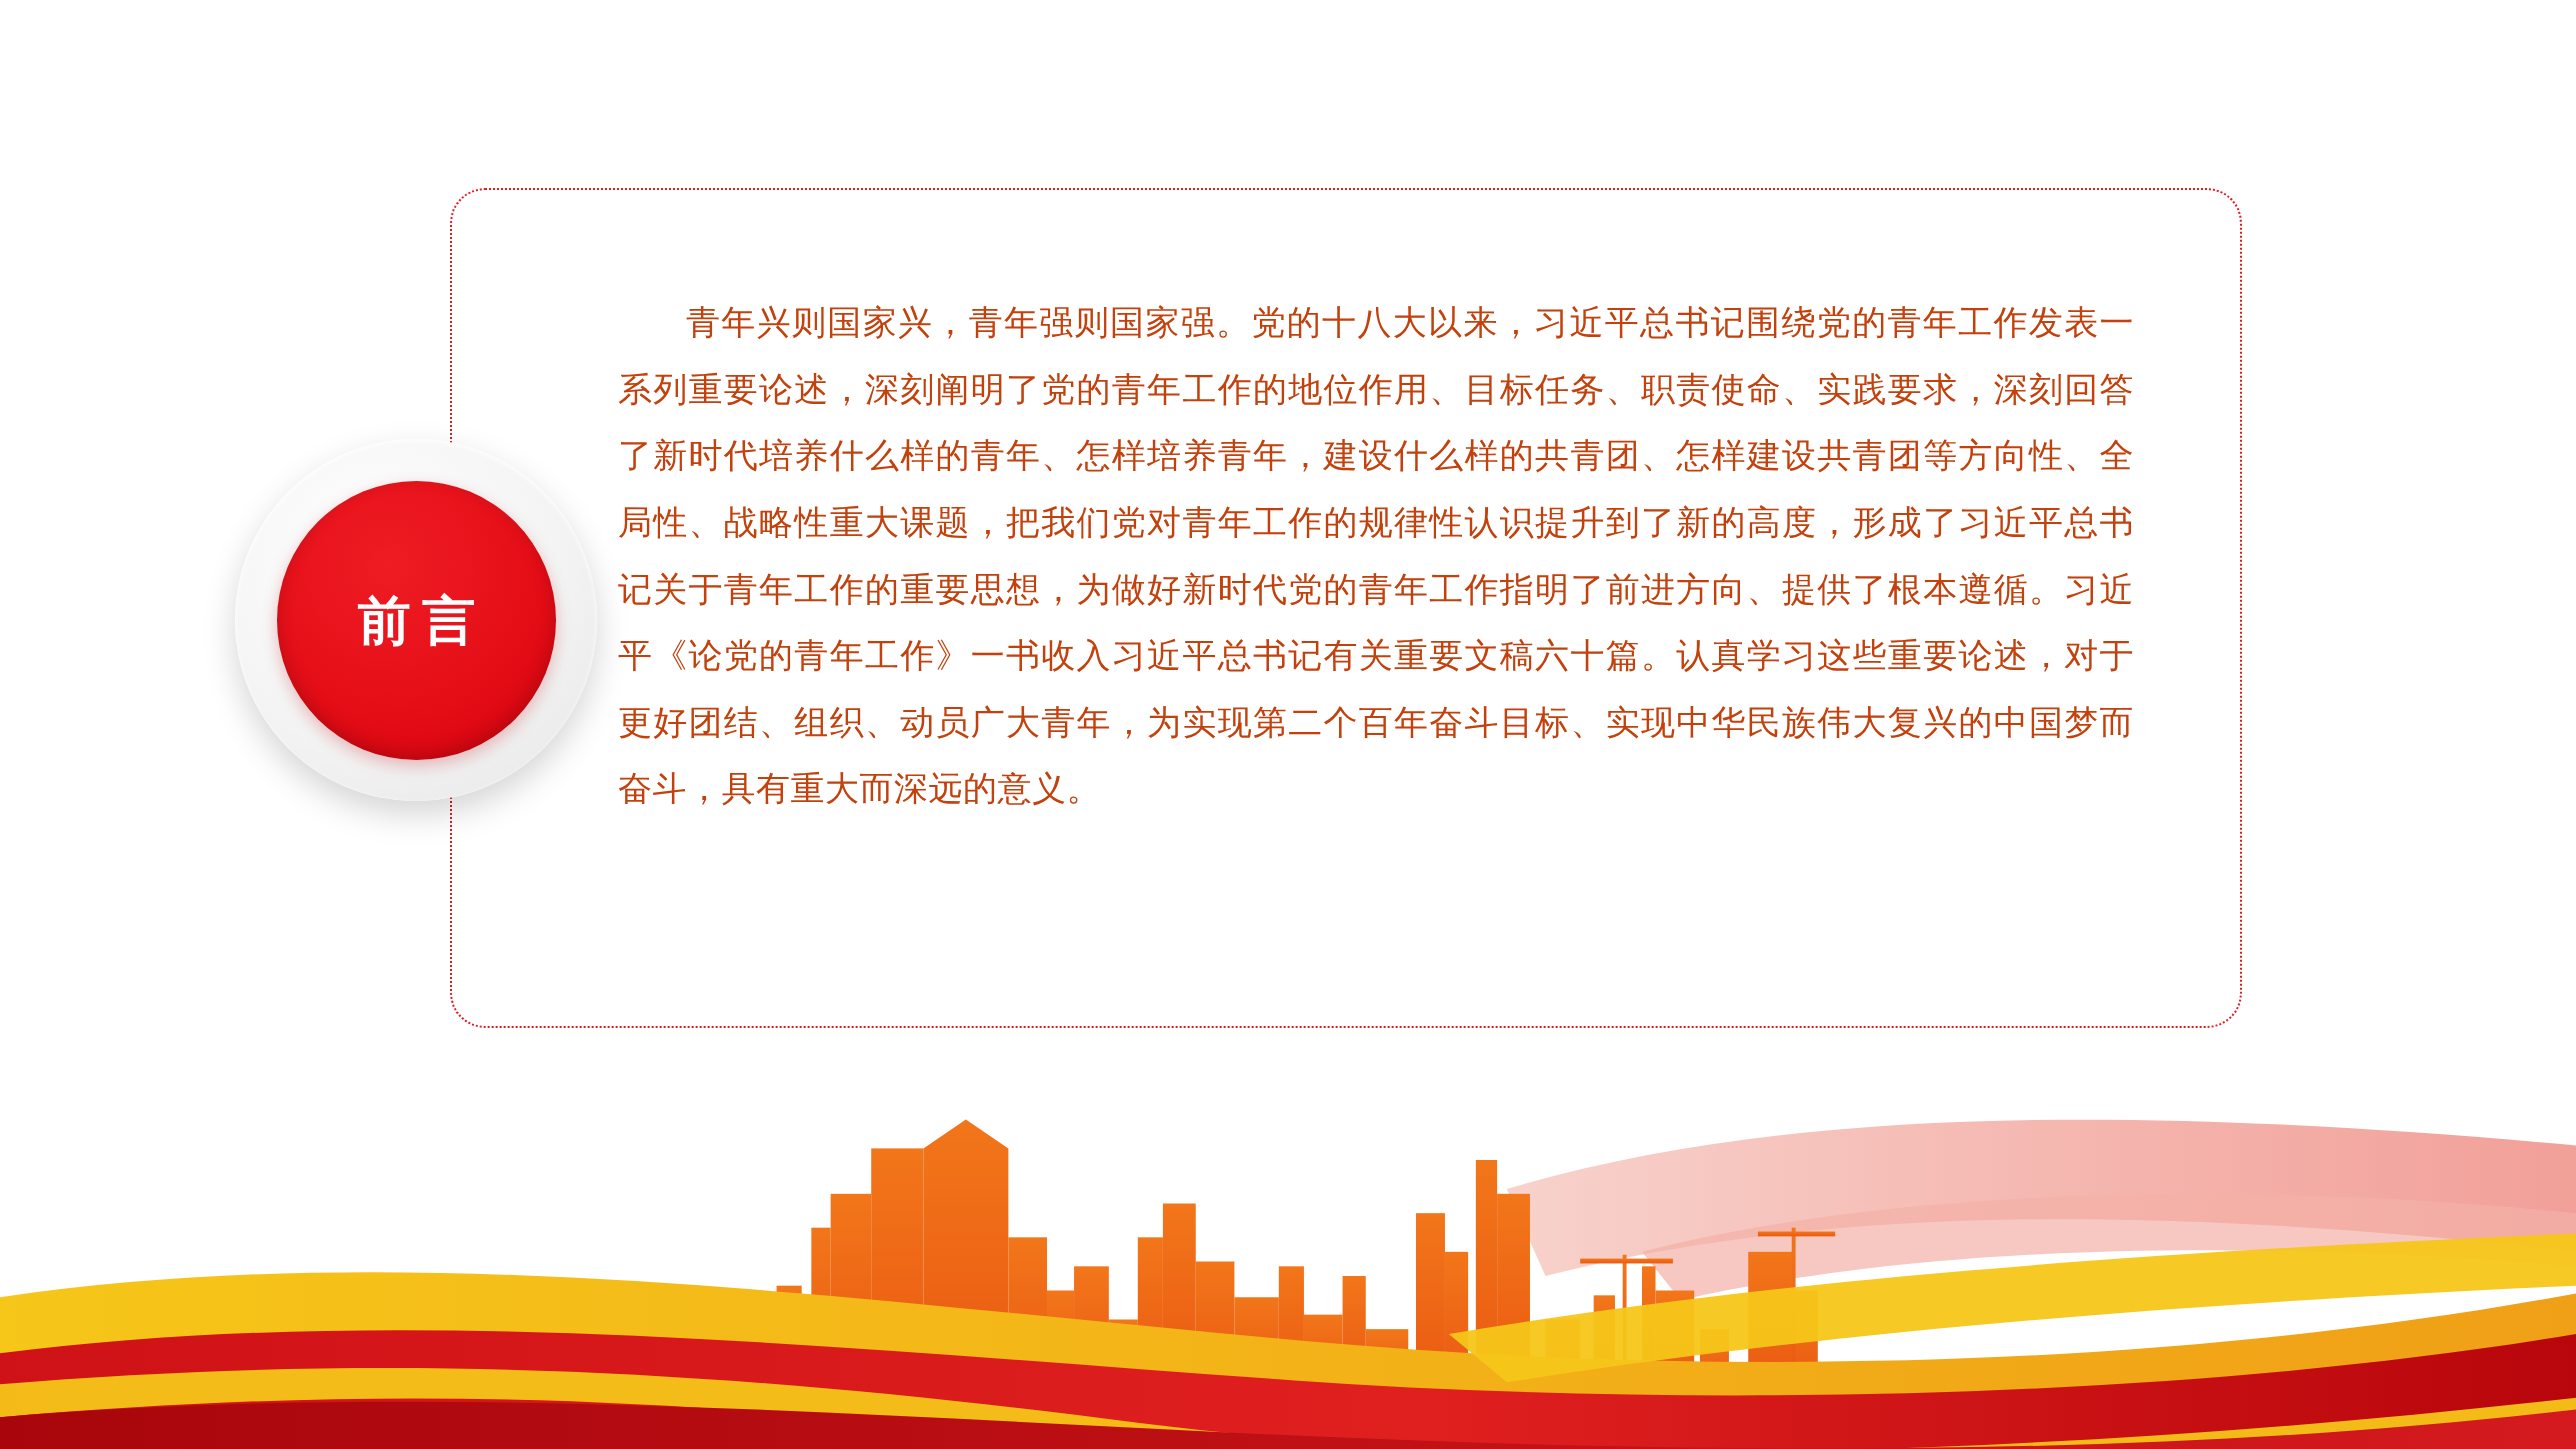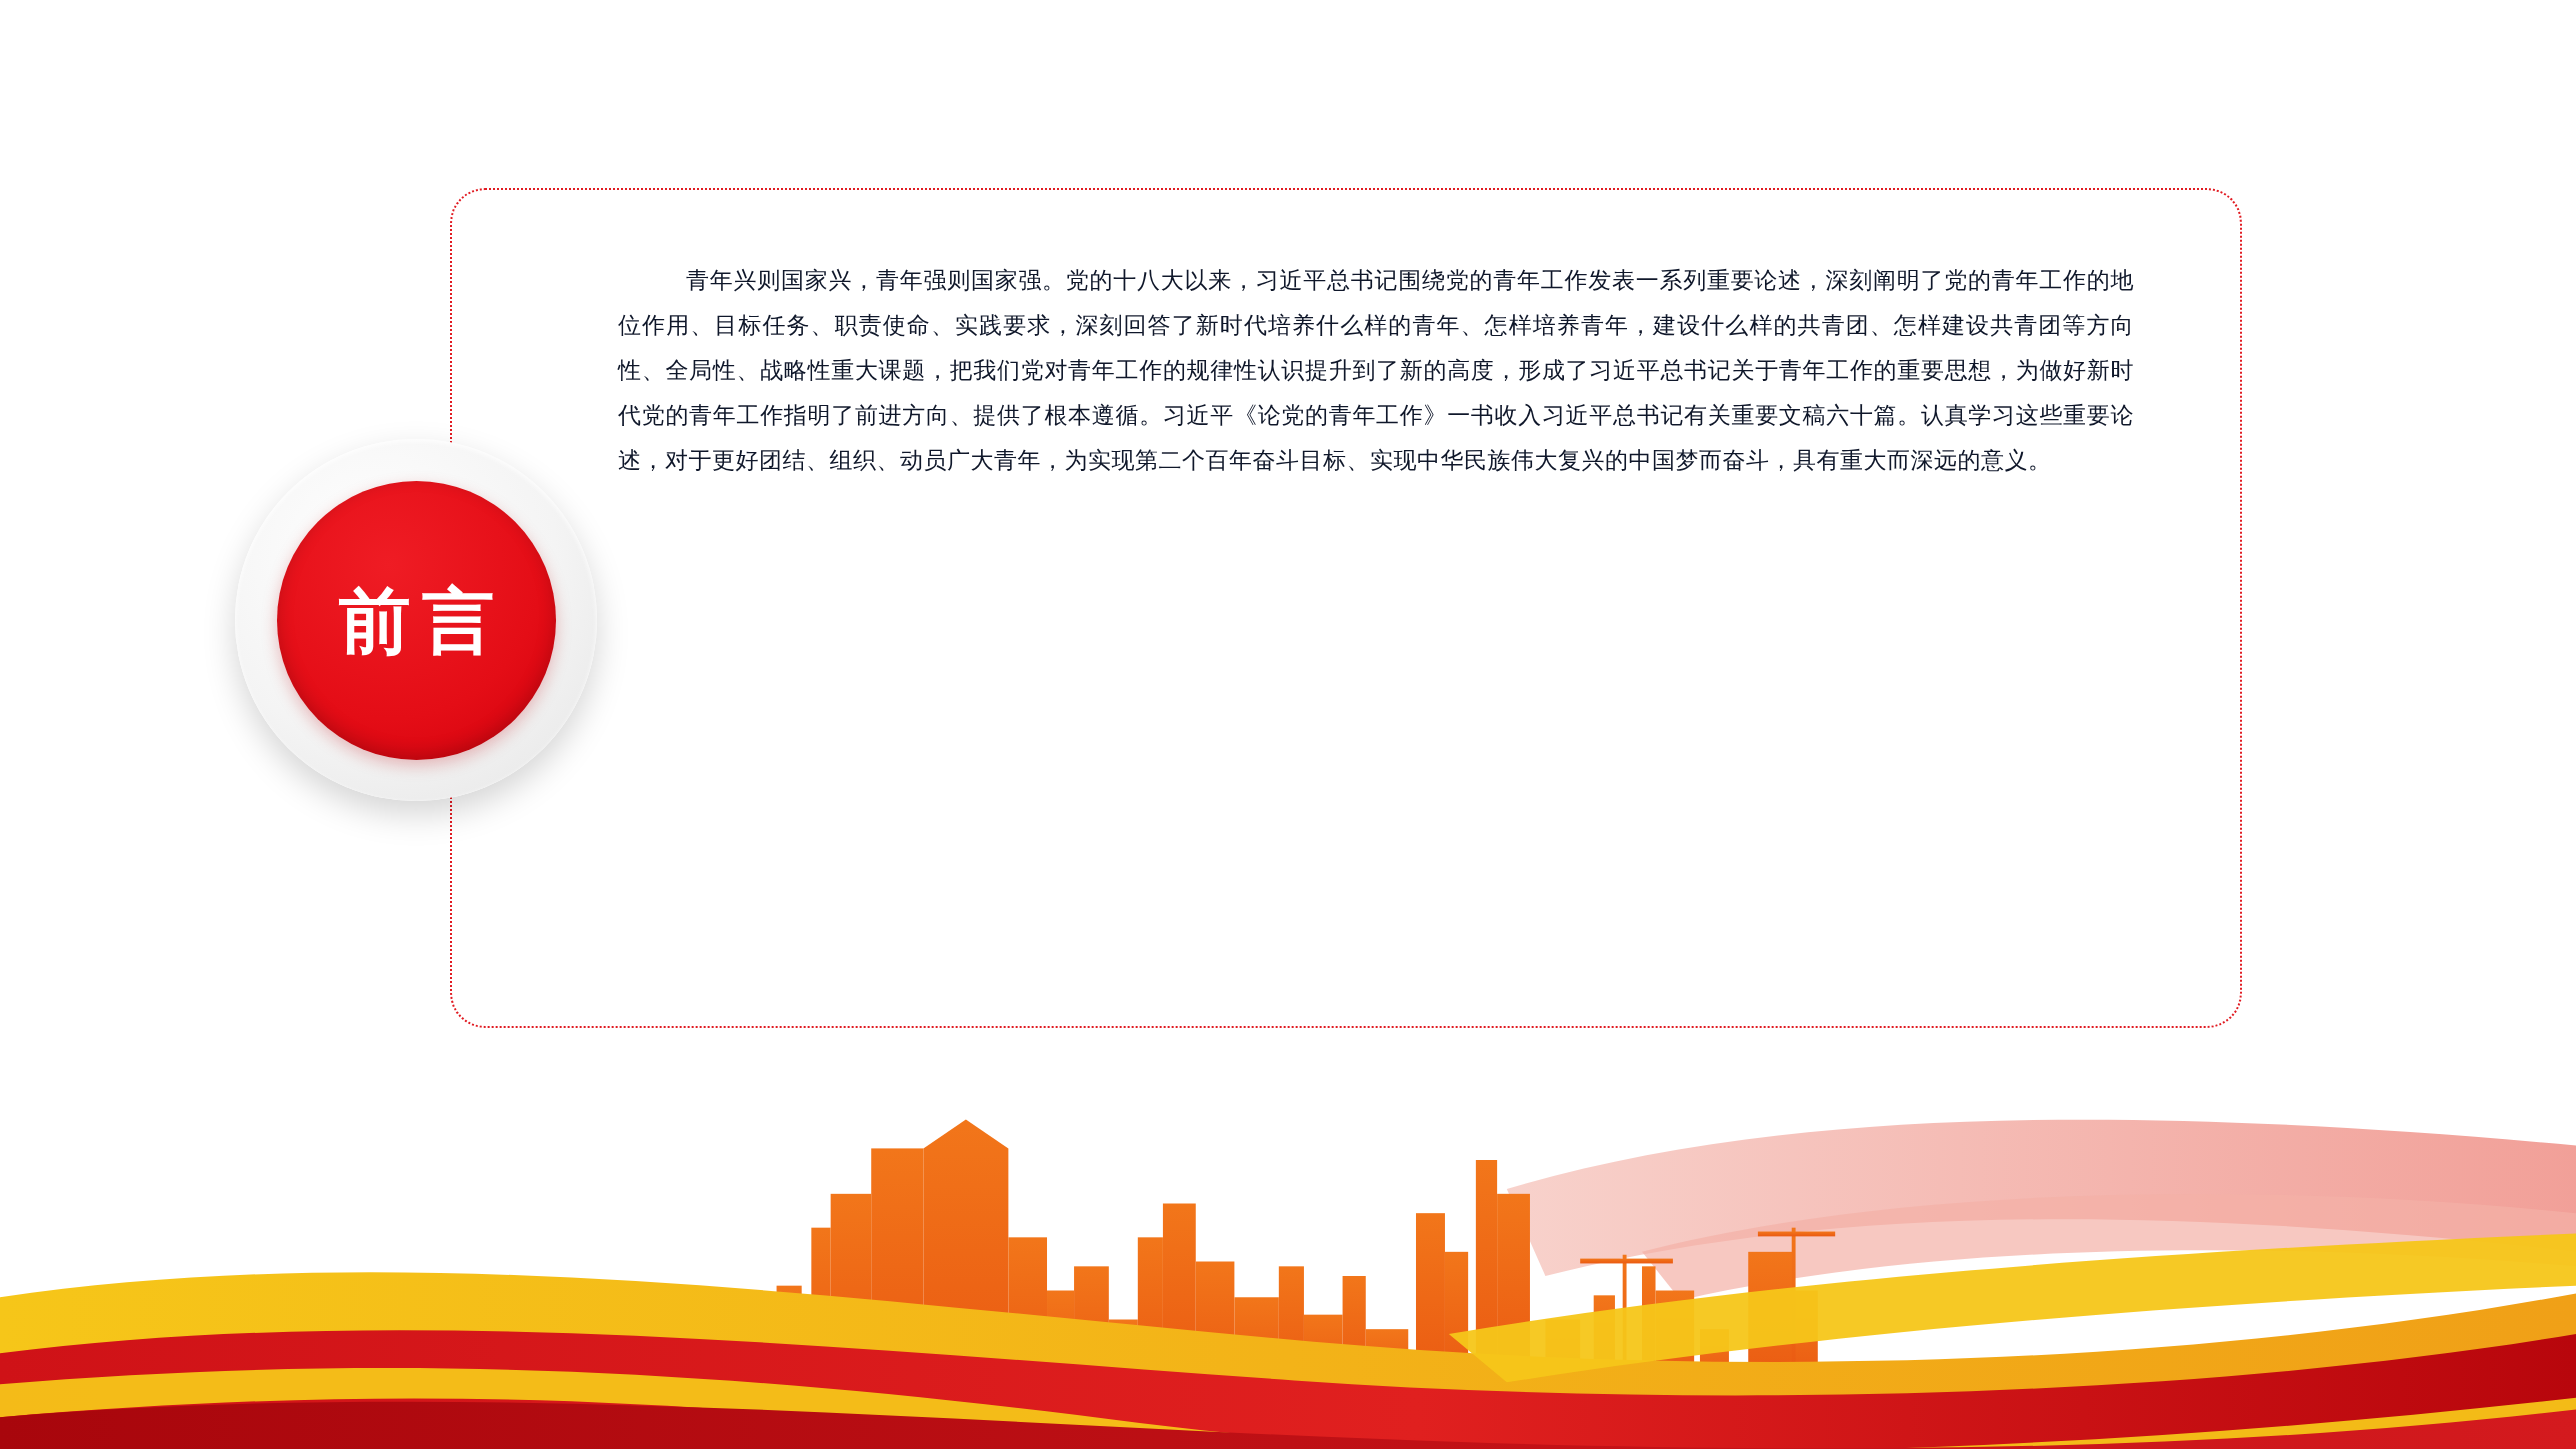--- a/index.html
+++ b/index.html
@@ -29,25 +29,25 @@
     width: 1792px;
     height: 840px;
     border: 2.9px dotted #e11b22;
     border-radius: 35px;
     box-sizing: border-box;
   }
 
   .body-text {
     position: absolute;
     left: 618px;
-    top: 258px;
+    top: 289px;
     width: 1516px;
-    font-size: 23px;
+    font-size: 34px;
     line-height: 1.96;
-    color: #0f172a;
+    color: #c2410c;
     text-align: justify;
     text-indent: 68px;
     letter-spacing: 0.5px;
     font-weight: 500;
   }
 
   
   .badge-wrap {
     position: absolute;
     left: 235px;
@@ -70,21 +70,21 @@
     height: 279px;
     border-radius: 50%;
     background: radial-gradient(circle at 40% 30%, #ef1c24 0%, #e40d16 60%, #d1000c 100%);
     box-shadow: inset 0 -5.8px 17.4px rgba(0,0,0,0.18), 0 5.8px 15.5px rgba(190,0,10,0.25);
     display: flex;
     align-items: center;
     justify-content: center;
   }
   .badge-text {
     color: #ffffff;
-    font-size: 72px;
+    font-size: 53px;
     font-weight: bold;
     letter-spacing: 11.6px;
     text-indent: 11.6px;
     font-family: "DejaVu Sans", "Liberation Sans", sans-serif;
     line-height: 1;
   }
 
   
   .bottom-art {
     position: absolute;

